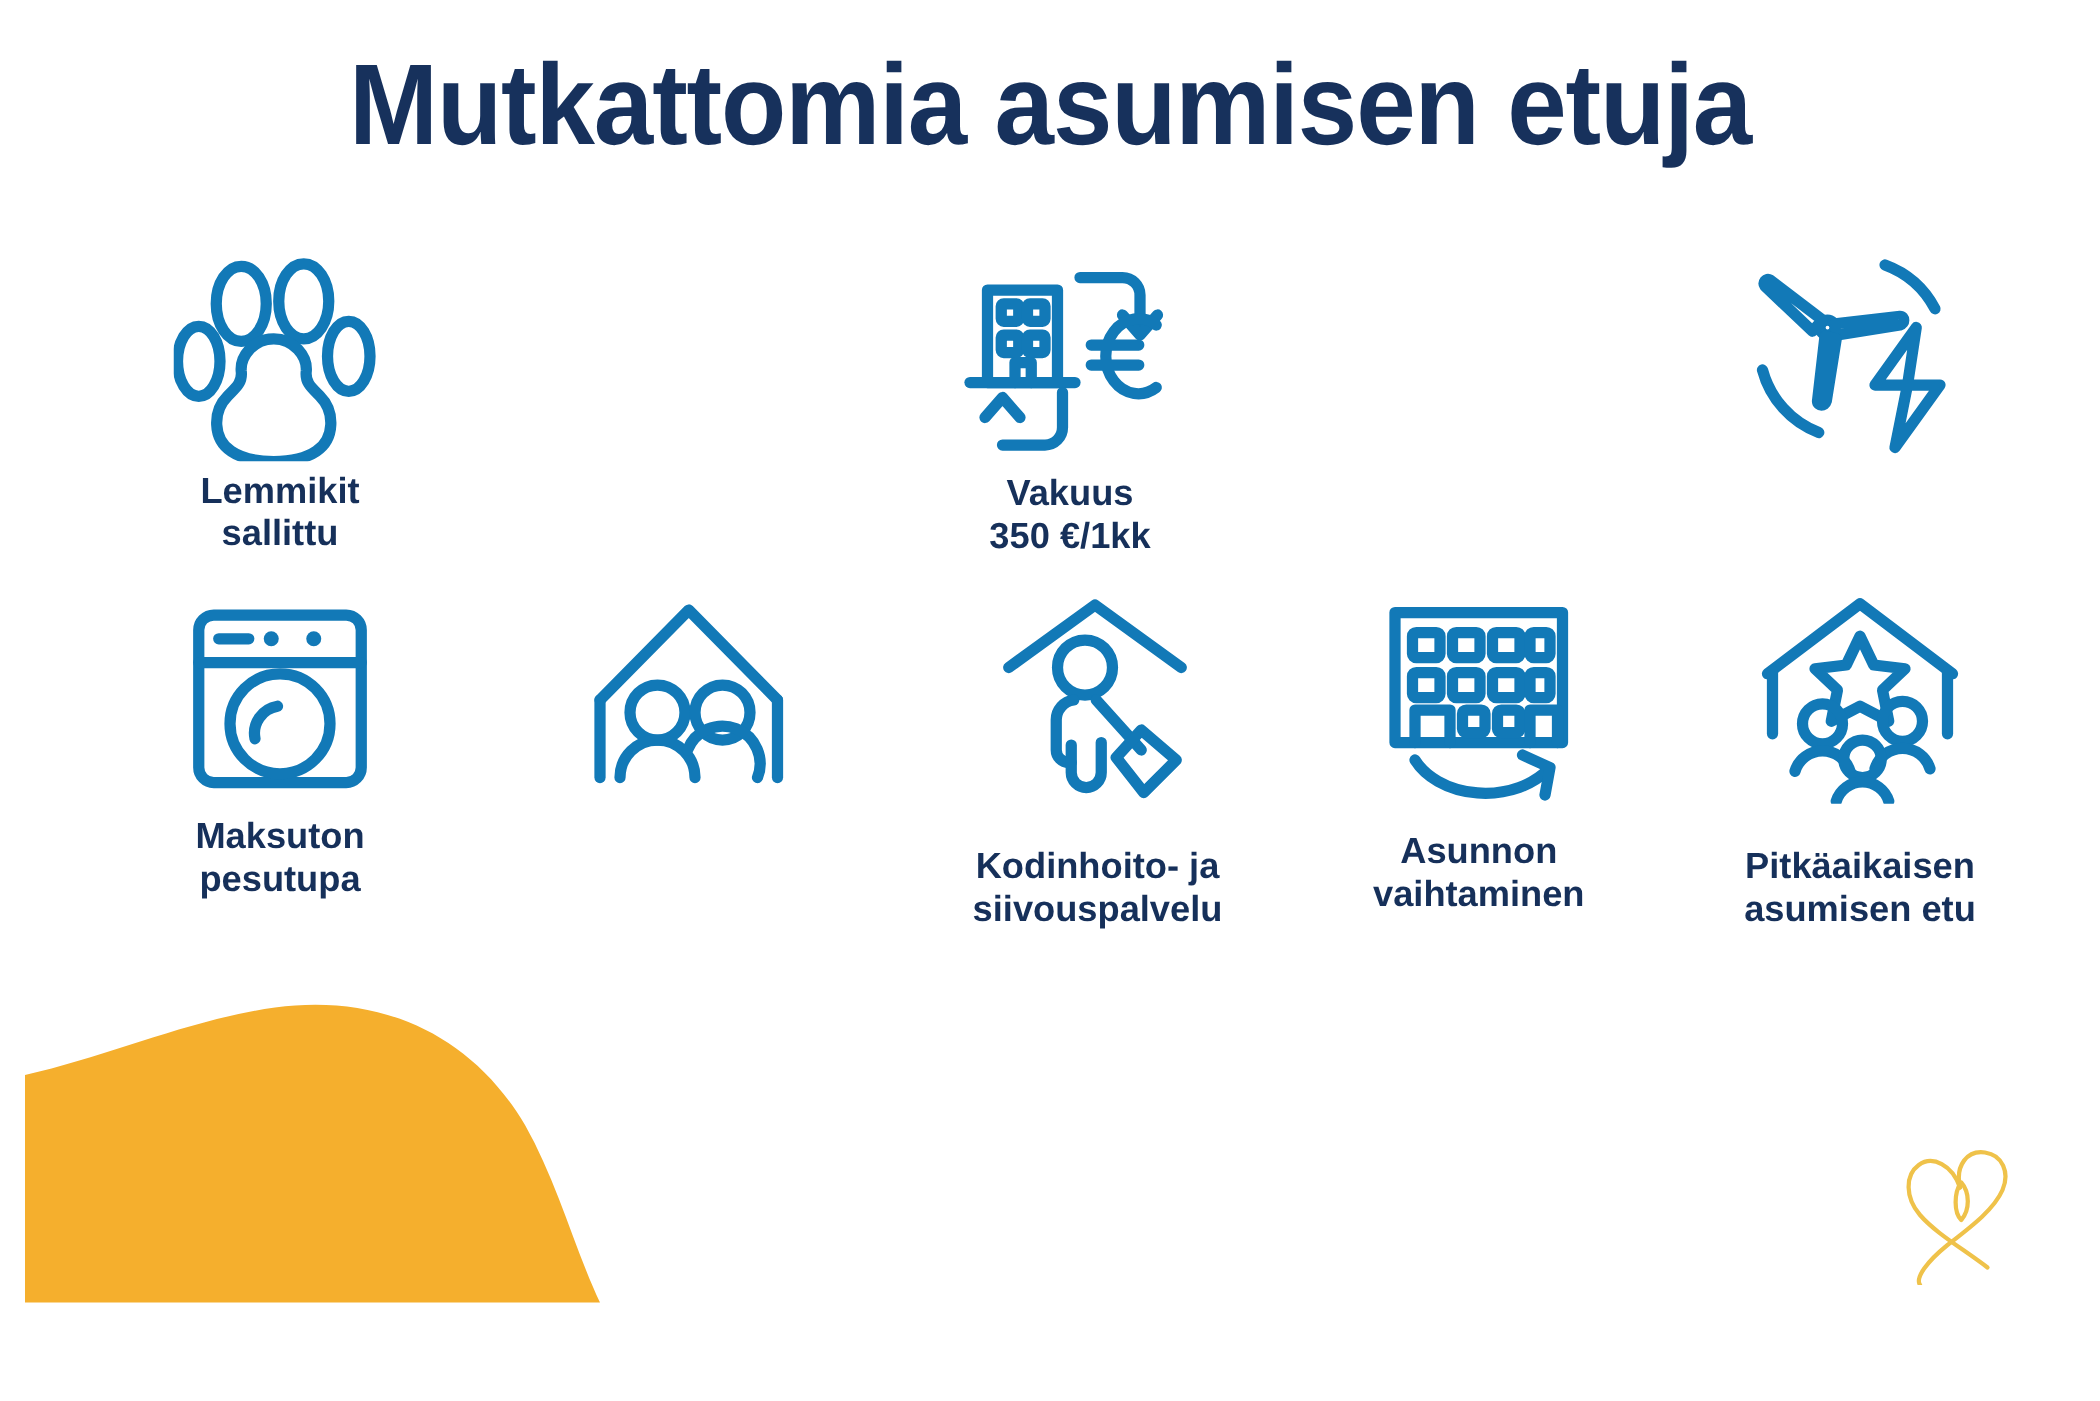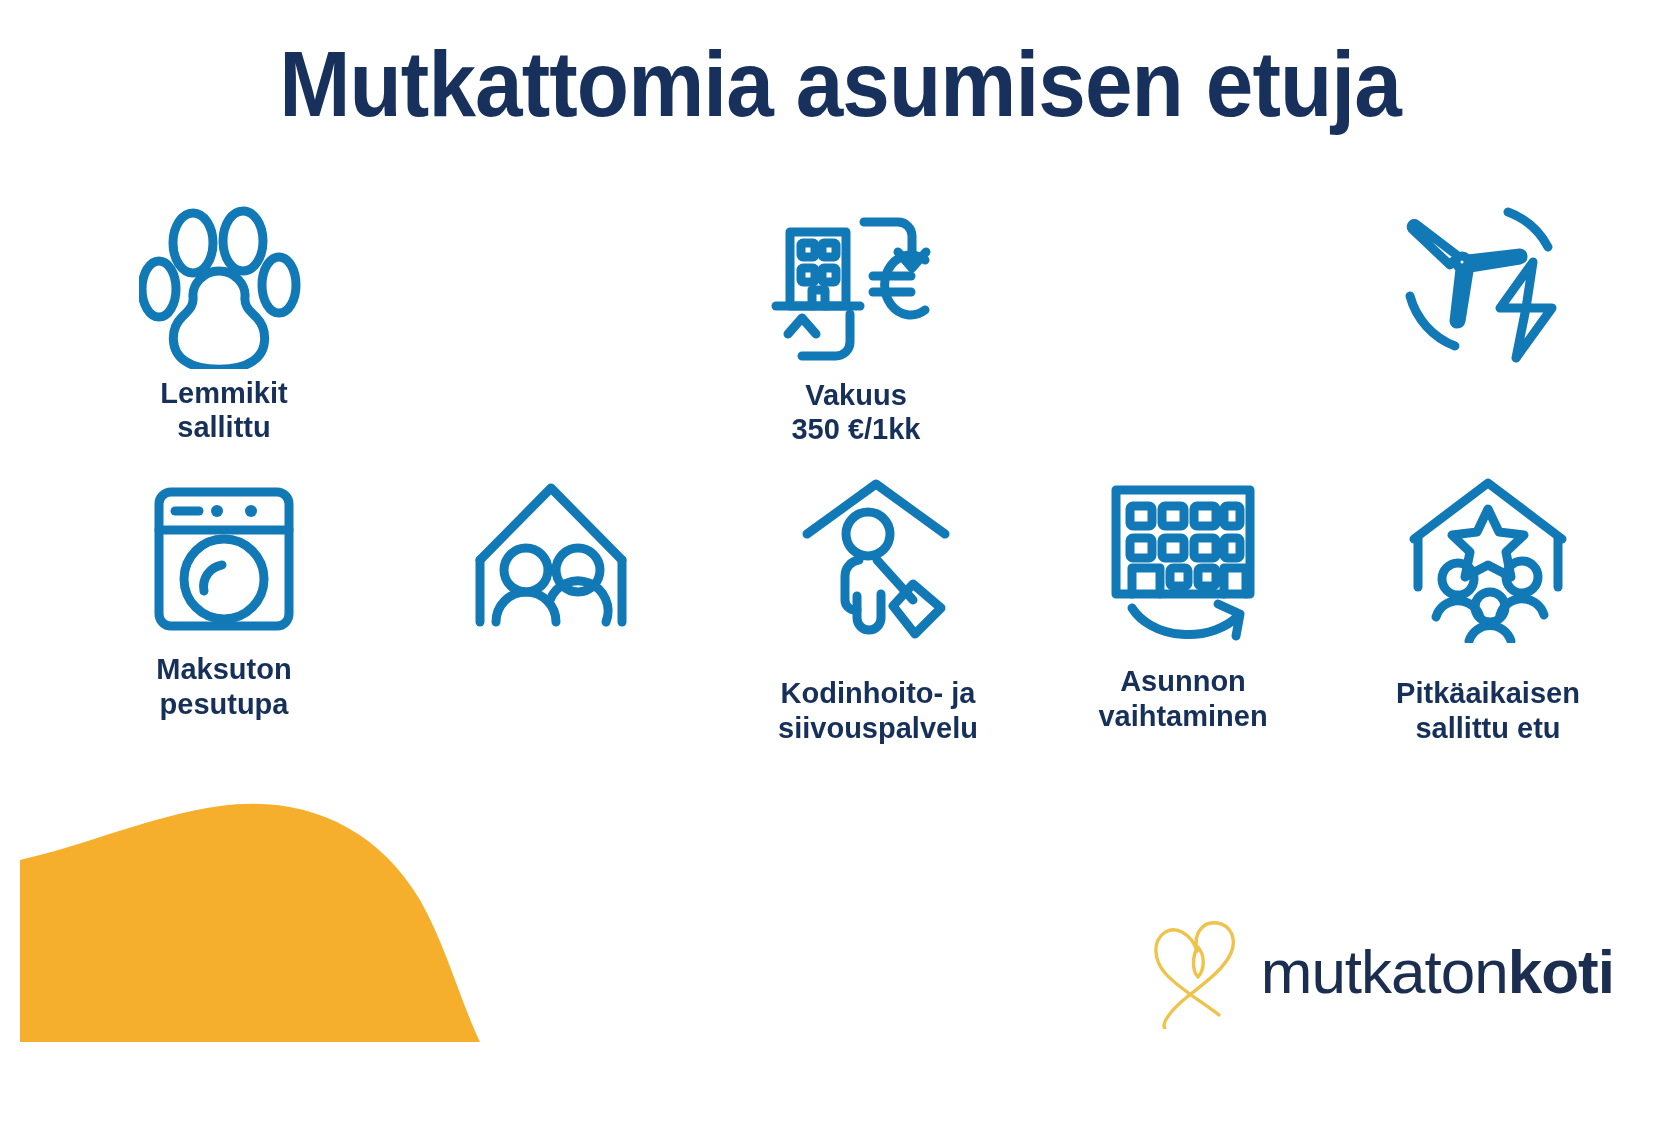--- a/index.html
+++ b/index.html
@@ -229,37 +229,34 @@
             <path d="M88 34l11 23 25 3-18 17 5 25-23-12-23 12 5-25-18-17 25-3z"></path>
             <circle cx="58" cy="104" r="16"></circle>
             <path d="M36 142a23 23 0 0144 0"></path>
             <circle cx="122" cy="102" r="16"></circle>
             <path d="M100 140a23 23 0 0144 0"></path>
             <circle cx="90" cy="132" r="15"></circle>
             <path d="M69 166a22 22 0 0142 0"></path>
           </svg>
         </div>
         <div class="label">Pitkäaikaisen
-sallittu etu</div>
+asumisen etu</div>
       </div>
     </div>
   </div>
 
   <div class="blob">
     <svg width="520" height="260" viewBox="0 0 520 260" preserveAspectRatio="none">
       <path d="M20 60 C 90 44 150 16 220 6 C 300 -5 375 24 420 100 C 446 146 460 200 480 242 L 20 242 Z" fill="#F5AF2D"></path>
     </svg>
   </div>
 
   <div class="logo">
     <span class="logo-heart">
       <svg width="92" height="118" viewBox="0 0 92 118" fill="none" stroke="#EFC24A" stroke-width="3.4" stroke-linecap="round" stroke-linejoin="round">
         <path d="M46 40c-4-18 6-30 20-28 14 2 20 16 14 30-7 16-26 30-44 44-16 13-26 26-22 32"></path>
         <path d="M46 40c-6-18-22-26-33-18C2 30 2 48 14 62c13 15 36 28 54 42"></path>
         <path d="M47 36c-6 8-6 24 0 30 7-8 7-22 0-30z"></path>
       </svg>
     </span>
-    <span class="logo-text">
-      <span class="thin">mutkaton</span><span class="thick">koti</span>
-    </span>
   </div>
 
 </div>
 
 </body></html>

